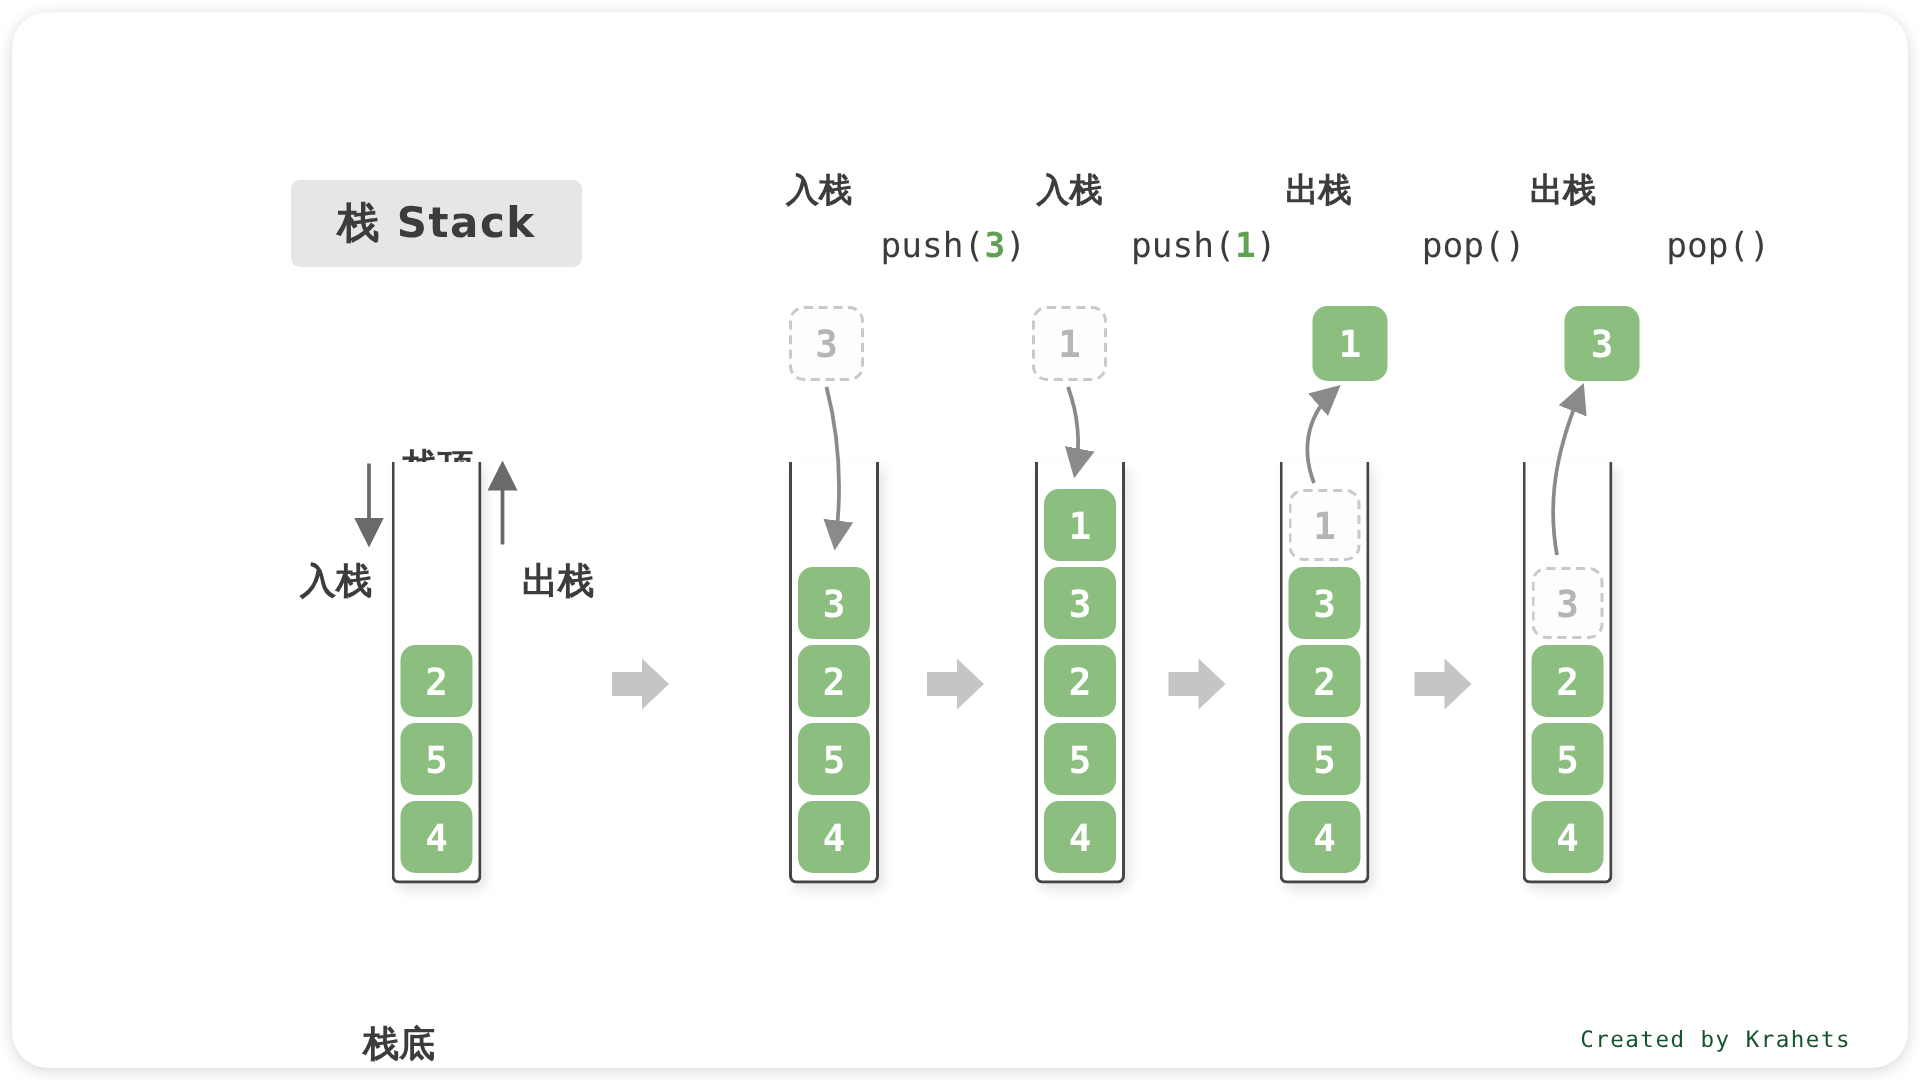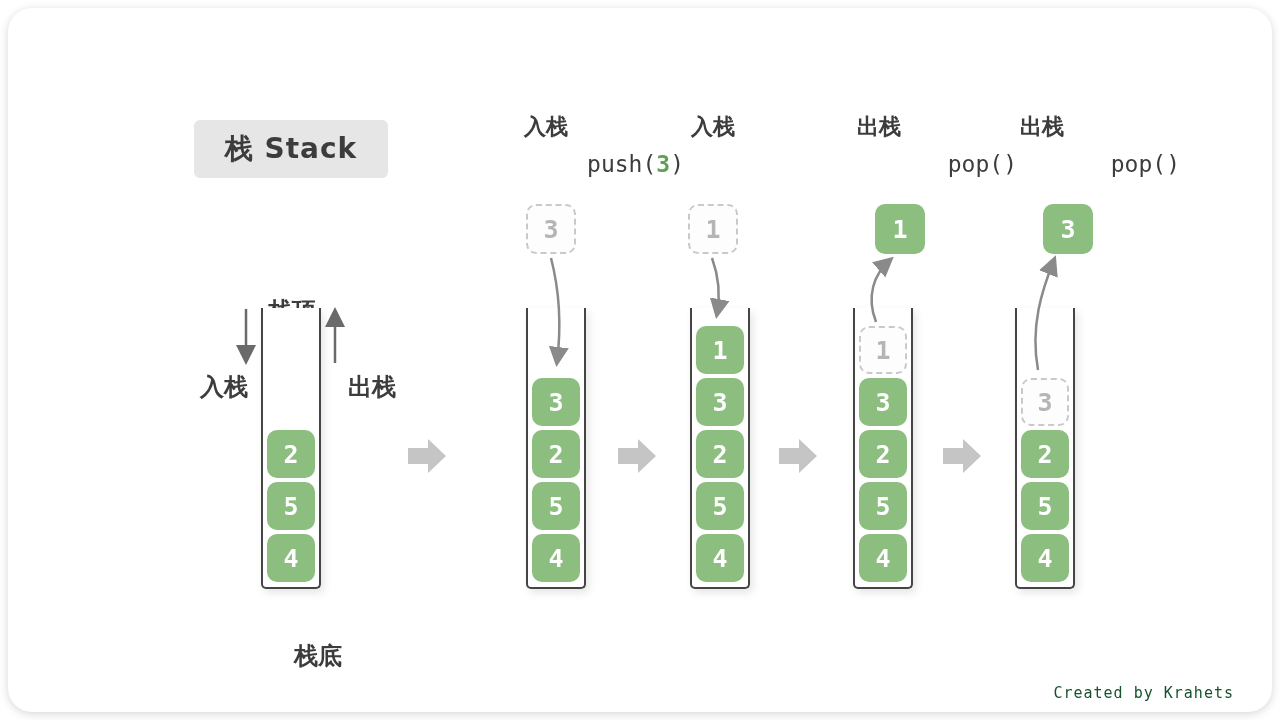--- a/index.html
+++ b/index.html
@@ -15,21 +15,21 @@
   .title-box {
     left: 186px; top: 112px; width: 194px; height: 58px;
     background: #E6E6E6; border-radius: 6px;
     display: flex; align-items: center; justify-content: center;
     font-size: 28px; font-weight: bold; color: #3C3C3C;
     font-family: "DejaVu Sans", sans-serif; letter-spacing: 1px;
   }
 
   .zh-label { font-size: 24px; font-weight: bold; color: #3C3C3C; margin-top: 44px; }
   .lbl-top    { left: 234px; top: 243px; width: 100px; text-align: center; }
-  .lbl-bottom { left: 234px; top: 588px; width: 100px; text-align: right; }
+  .lbl-bottom { left: 234px; top: 628px; width: 100px; text-align: left; }
   .lbl-push   { left: 192px; top: 319px; }
   .lbl-pop    { left: 340px; top: 319px; }
 
   .op-label { top: 104px; width: 160px; }
   .op-label .op-action { font-size: 22px; font-weight: bold; color: #3C3C3C; }
   .op-label .op-code {
     margin-top: 9px; font-size: 23px; color: #3C3C3C;
     font-family: "DejaVu Sans Mono", monospace;
     text-align: right;
   }
@@ -86,20 +86,21 @@
   <div class="abs zh-label lbl-bottom">栈底</div>
   <div class="abs zh-label lbl-push">入栈</div>
   <div class="abs zh-label lbl-pop">出栈</div>
 
   <div class="abs op-label op0">
     <div class="op-action">入栈</div>
     <div class="op-code"><span>push(</span><span class="arg">3</span><span>)</span></div>
   </div>
   <div class="abs op-label op1">
     <div class="op-action">入栈</div>
+    <div class="op-code"><span>push(</span><span class="arg">1</span><span>)</span></div>
   </div>
   <div class="abs op-label op2">
     <div class="op-action">出栈</div>
     <div class="op-code"><span>pop()</span><span class="arg"></span><span></span></div>
   </div>
   <div class="abs op-label op3">
     <div class="op-action">出栈</div>
     <div class="op-code"><span>pop()</span><span class="arg"></span><span></span></div>
   </div>
 

